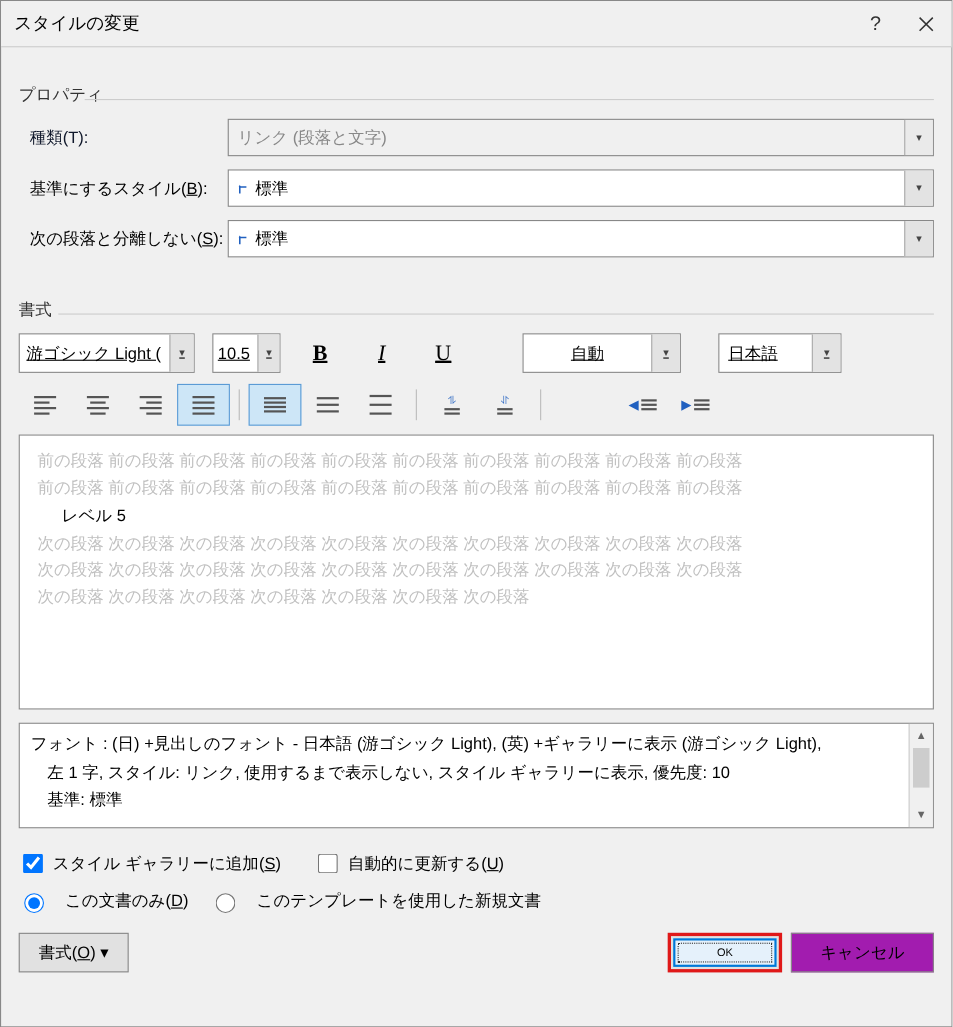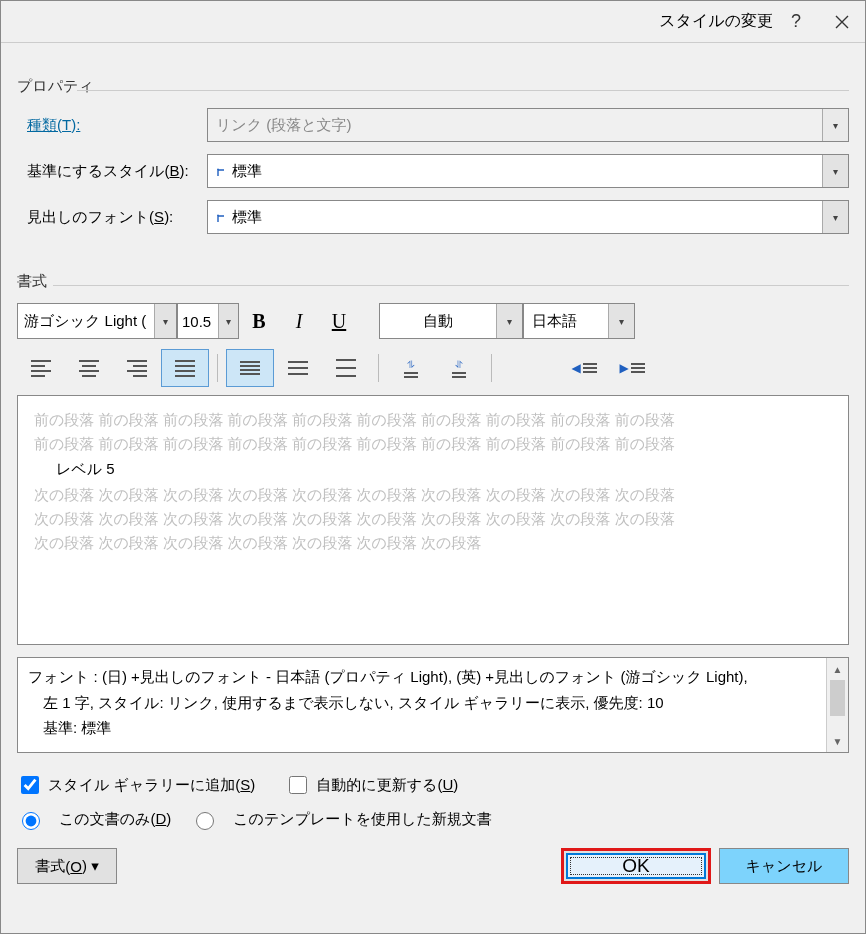--- a/index.html
+++ b/index.html
@@ -1,49 +1,49 @@
 <!DOCTYPE html>
 <html><head>
 <meta charset="utf-8">
 <style>
 * { box-sizing: border-box; font-family: "Yu Gothic UI", "Meiryo", sans-serif; }
 body { margin: 0; background: #fff; width: 866px; height: 934px; overflow: hidden; font-size: 15px; }
 .window { width: 866px; height: 934px; background: #f0f0f0; border: 1px solid #888; display: flex; flex-direction: column; }
 .titlebar { display: flex; align-items: center; height: 42px; padding: 0 0 0 12px; background: #f0f0f0; border-bottom: 1px solid #ccc; }
-.titlebar .title { flex: 1; font-size: 16px; text-align: right; }
+.titlebar .title { flex: 1; font-size: 16px; }
 .titlebar .btn { width: 46px; height: 42px; display: flex; align-items: center; justify-content: center; font-size: 18px; color: #333; }
 .content { padding: 10px 16px 14px 16px; flex: 1; display: flex; flex-direction: column; }
 .group-label { font-size: 15px; color: #333; margin: 24px 0 4px 0; border-bottom: 1px solid transparent; }
 .group-line { border-bottom: 1px solid #ccc; margin-left: 60px; position: relative; top: -11px; }
 .row { display: flex; align-items: center; margin: 6px 0; }
 .row .lbl { width: 190px; padding-left: 10px; }
-.row .lbl.disabled { color: #0369a1; text-decoration: underline; }
+.row .lbl.disabled { color: #0f172a; }
 .underline { text-decoration: underline; }
 .text-input { flex: 1; height: 34px; border: 1px solid #888; padding: 2px 8px; font-size: 16px; background: #fff; }
 .combo { flex: 1; height: 34px; border: 1px solid #888; background: #fff; display: flex; align-items: center; padding: 0 0 0 8px; position: relative; }
 .combo.disabled { background: #f0f0f0; color: #888; }
 .combo .arrow { width: 26px; height: 32px; background: #e3e3e3; border-left: 1px solid #aaa; display: flex; align-items: center; justify-content: center; position: absolute; right: 0; top: 0; }
 .combo.disabled .arrow { background: #eaeaea; }
 .pmark { width: 12px; height: 12px; display: inline-block; margin-right: 4px; position: relative; top: 1px; }
 .pmark svg { vertical-align: top; }
-.fmt-toolbar1 { display: flex; align-items: center; gap: 0; padding: 6px 0 10px 0; }
+.fmt-toolbar1 { display: flex; align-items: center; gap: 16px; padding: 6px 0 10px 0; text-decoration: underline; }
 .font-combo { width: 160px; height: 36px; border: 1px solid #888; background: #fff; display: flex; align-items: center; }
 .font-combo .txt { flex: 1; padding: 0 6px; white-space: nowrap; overflow: hidden; }
 .font-combo .arr { width: 22px; height: 34px; background: #e3e3e3; border-left: 1px solid #aaa; display: flex; align-items: center; justify-content: center; }
 .size-combo { width: 62px; height: 36px; border: 1px solid #888; background: #fff; display: flex; align-items: center; }
 .size-combo .txt { flex: 1; padding: 0 4px; white-space: nowrap; overflow: hidden; }
 .size-combo .arr { width: 20px; height: 34px; background: #e3e3e3; border-left: 1px solid #aaa; display: flex; align-items: center; justify-content: center; }
 .tbtn { width: 40px; height: 36px; display: flex; align-items: center; justify-content: center; font-size: 20px; }
 .tbtn.bold { font-weight: 900; font-family: "Times New Roman", serif; }
 .tbtn.italic { font-style: italic; font-family: "Times New Roman", serif; }
 .tbtn.und { text-decoration: underline; font-family: "Times New Roman", serif; }
 .color-combo { width: 144px; height: 36px; border: 1px solid #888; background: #fff; display: flex; align-items: center; }
 .color-combo .txt { flex: 1; text-align: center; }
 .color-combo .arr { width: 26px; height: 34px; background: #e3e3e3; border-left: 1px solid #aaa; display: flex; align-items: center; justify-content: center; }
-.lang-combo { width: 112px; height: 36px; border: 1px solid #888; background: #fff; display: flex; align-items: center; }
+.lang-combo { width: 112px; height: 36px; border: 1px solid #888; background: #fff; display: flex; align-items: center; margin-left: 18px; }
 .lang-combo .txt { flex: 1; padding: 0 8px; }
 .lang-combo .arr { width: 26px; height: 34px; background: #e3e3e3; border-left: 1px solid #aaa; display: flex; align-items: center; justify-content: center; }
 .fmt-toolbar2 { display: flex; align-items: center; gap: 0; padding: 0 0 8px 0; }
 .pbtn { width: 48px; height: 38px; display: flex; align-items: center; justify-content: center; border: 1px solid transparent; }
 .pbtn.sel { background: #cde6f7; border: 1px solid #5b9bd5; }
 .psep { width: 1px; height: 28px; background: #bbb; margin: 0 8px; }
 .preview { background: #fff; border: 1px solid #888; height: 250px; padding: 12px 16px; margin-bottom: 12px; overflow: hidden; }
 .pline { color: #c0c0c0; font-size: 15px; line-height: 1.6; white-space: nowrap; }
 .psample { font-size: 15px; padding: 4px 0 4px 22px; }
 .desc { background: #fff; border: 1px solid #888; height: 96px; padding: 6px 10px; font-size: 15px; line-height: 1.7; position: relative; overflow: hidden; margin-bottom: 16px; }
@@ -53,23 +53,23 @@
 .desc .scrollbar .track { flex: 1; }
 .checks { display: flex; align-items: flex-start; gap: 30px; padding: 4px 0 8px 0; }
 .chk { display: flex; align-items: center; gap: 6px; }
 .chk input { width: 18px; height: 18px; }
 .radios { display: flex; align-items: center; gap: 20px; padding: 4px 0 18px 0; }
 .rad { display: flex; align-items: center; gap: 16px; }
 .rad input { width: 18px; height: 18px; }
 .footer { display: flex; align-items: center; }
 .btn-format { width: 100px; height: 36px; border: 1px solid #888; background: #e1e1e1; display: flex; align-items: center; justify-content: center; font-size: 15px; }
 .spacer { flex: 1; }
-.btn-ok { width: 150px; height: 36px; border: 3px solid #e01818; background: #e1e1e1; display: flex; align-items: center; justify-content: center; font-size: 19px; position: relative; }
+.btn-ok { width: 104px; height: 36px; border: 3px solid #e01818; background: #e1e1e1; display: flex; align-items: center; justify-content: center; font-size: 10px; position: relative; }
 .btn-ok .inner { position: absolute; inset: 2px; border: 2px solid #0078d7; outline: 1px dotted #333; outline-offset: -5px; display: flex; align-items: center; justify-content: center; background: #e5f1fb; }
-.btn-cancel { width: 130px; height: 36px; border: 1px solid #888; background: #7dd3fc; display: flex; align-items: center; justify-content: center; font-size: 15px; margin-left: 8px; }
+.btn-cancel { width: 130px; height: 36px; border: 1px solid #888; background: #a21caf; display: flex; align-items: center; justify-content: center; font-size: 15px; margin-left: 8px; }
 .caret { font-size: 10px; color: #444; }
 .align-icon { display: flex; flex-direction: column; gap: 3px; width: 20px; }
 .align-icon span { height: 2px; background: #555; display: block; }
 .align-icon.left span:nth-child(2){width:70%} .align-icon.left span:nth-child(4){width:70%}
 .align-icon.center span:nth-child(2){width:70%;margin:0 auto} .align-icon.center span:nth-child(4){width:70%;margin:0 auto}
 .align-icon.right span:nth-child(2){width:70%;margin-left:auto} .align-icon.right span:nth-child(4){width:70%;margin-left:auto}
 .align-icon.just span{width:100%}
 .ls-icon{display:flex;flex-direction:column;width:20px}
 .ls-icon span{height:2px;background:#555;display:block}
 .ls-icon.s1{gap:2px} .ls-icon.s15{gap:4px} .ls-icon.s2{gap:6px}
@@ -118,21 +118,21 @@
               <path d="M1 4 L2 2 L3 4 Z" fill="#2060c0"></path>
             </svg></span>
         <span>標準</span>
         <div class="arrow">
             <span class="caret">▾</span>
           </div>
       </div>
     </div>
 
     <div class="row">
-      <div class="lbl"><span>見出しのフォント</span>(<span class="underline">S</span>):</div>
+      <div class="lbl"><span>次の段落と分離しない</span>(<span class="underline">S</span>):</div>
       <div class="combo">
         <span class="pmark"><svg width="12" height="12" viewBox="0 0 12 12">
               <path d="M2 10 L2 4 L8 4" stroke="#2060c0" stroke-width="1.4" fill="none"></path>
               <path d="M1 4 L2 2 L3 4 Z" fill="#2060c0"></path>
             </svg></span>
         <span>標準</span>
         <div class="arrow">
             <span class="caret">▾</span>
           </div>
       </div>
@@ -270,21 +270,21 @@
     <div class="preview">
       <div class="pline">前の段落 前の段落 前の段落 前の段落 前の段落 前の段落 前の段落 前の段落 前の段落 前の段落</div>
       <div class="pline">前の段落 前の段落 前の段落 前の段落 前の段落 前の段落 前の段落 前の段落 前の段落 前の段落</div>
       <div class="psample">レベル 5</div>
       <div class="pline">次の段落 次の段落 次の段落 次の段落 次の段落 次の段落 次の段落 次の段落 次の段落 次の段落</div>
       <div class="pline">次の段落 次の段落 次の段落 次の段落 次の段落 次の段落 次の段落 次の段落 次の段落 次の段落</div>
       <div class="pline">次の段落 次の段落 次の段落 次の段落 次の段落 次の段落 次の段落</div>
     </div>
 
     <div class="desc">
-      <div>フォント : (日) +見出しのフォント - 日本語 (プロパティ Light), (英) +見出しのフォント (游ゴシック Light),</div>
+      <div>フォント : (日) +見出しのフォント - 日本語 (游ゴシック Light), (英) +ギャラリーに表示 (游ゴシック Light),</div>
       <div>　左  1 字, スタイル: リンク, 使用するまで表示しない, スタイル ギャラリーに表示, 優先度: 10</div>
       <div>　基準: 標準</div>
       <div class="scrollbar">
         <div class="sbtn">▲</div>
         <div class="thumb"></div>
         <div class="track"></div>
         <div class="sbtn">▼</div>
       </div>
     </div>
 

